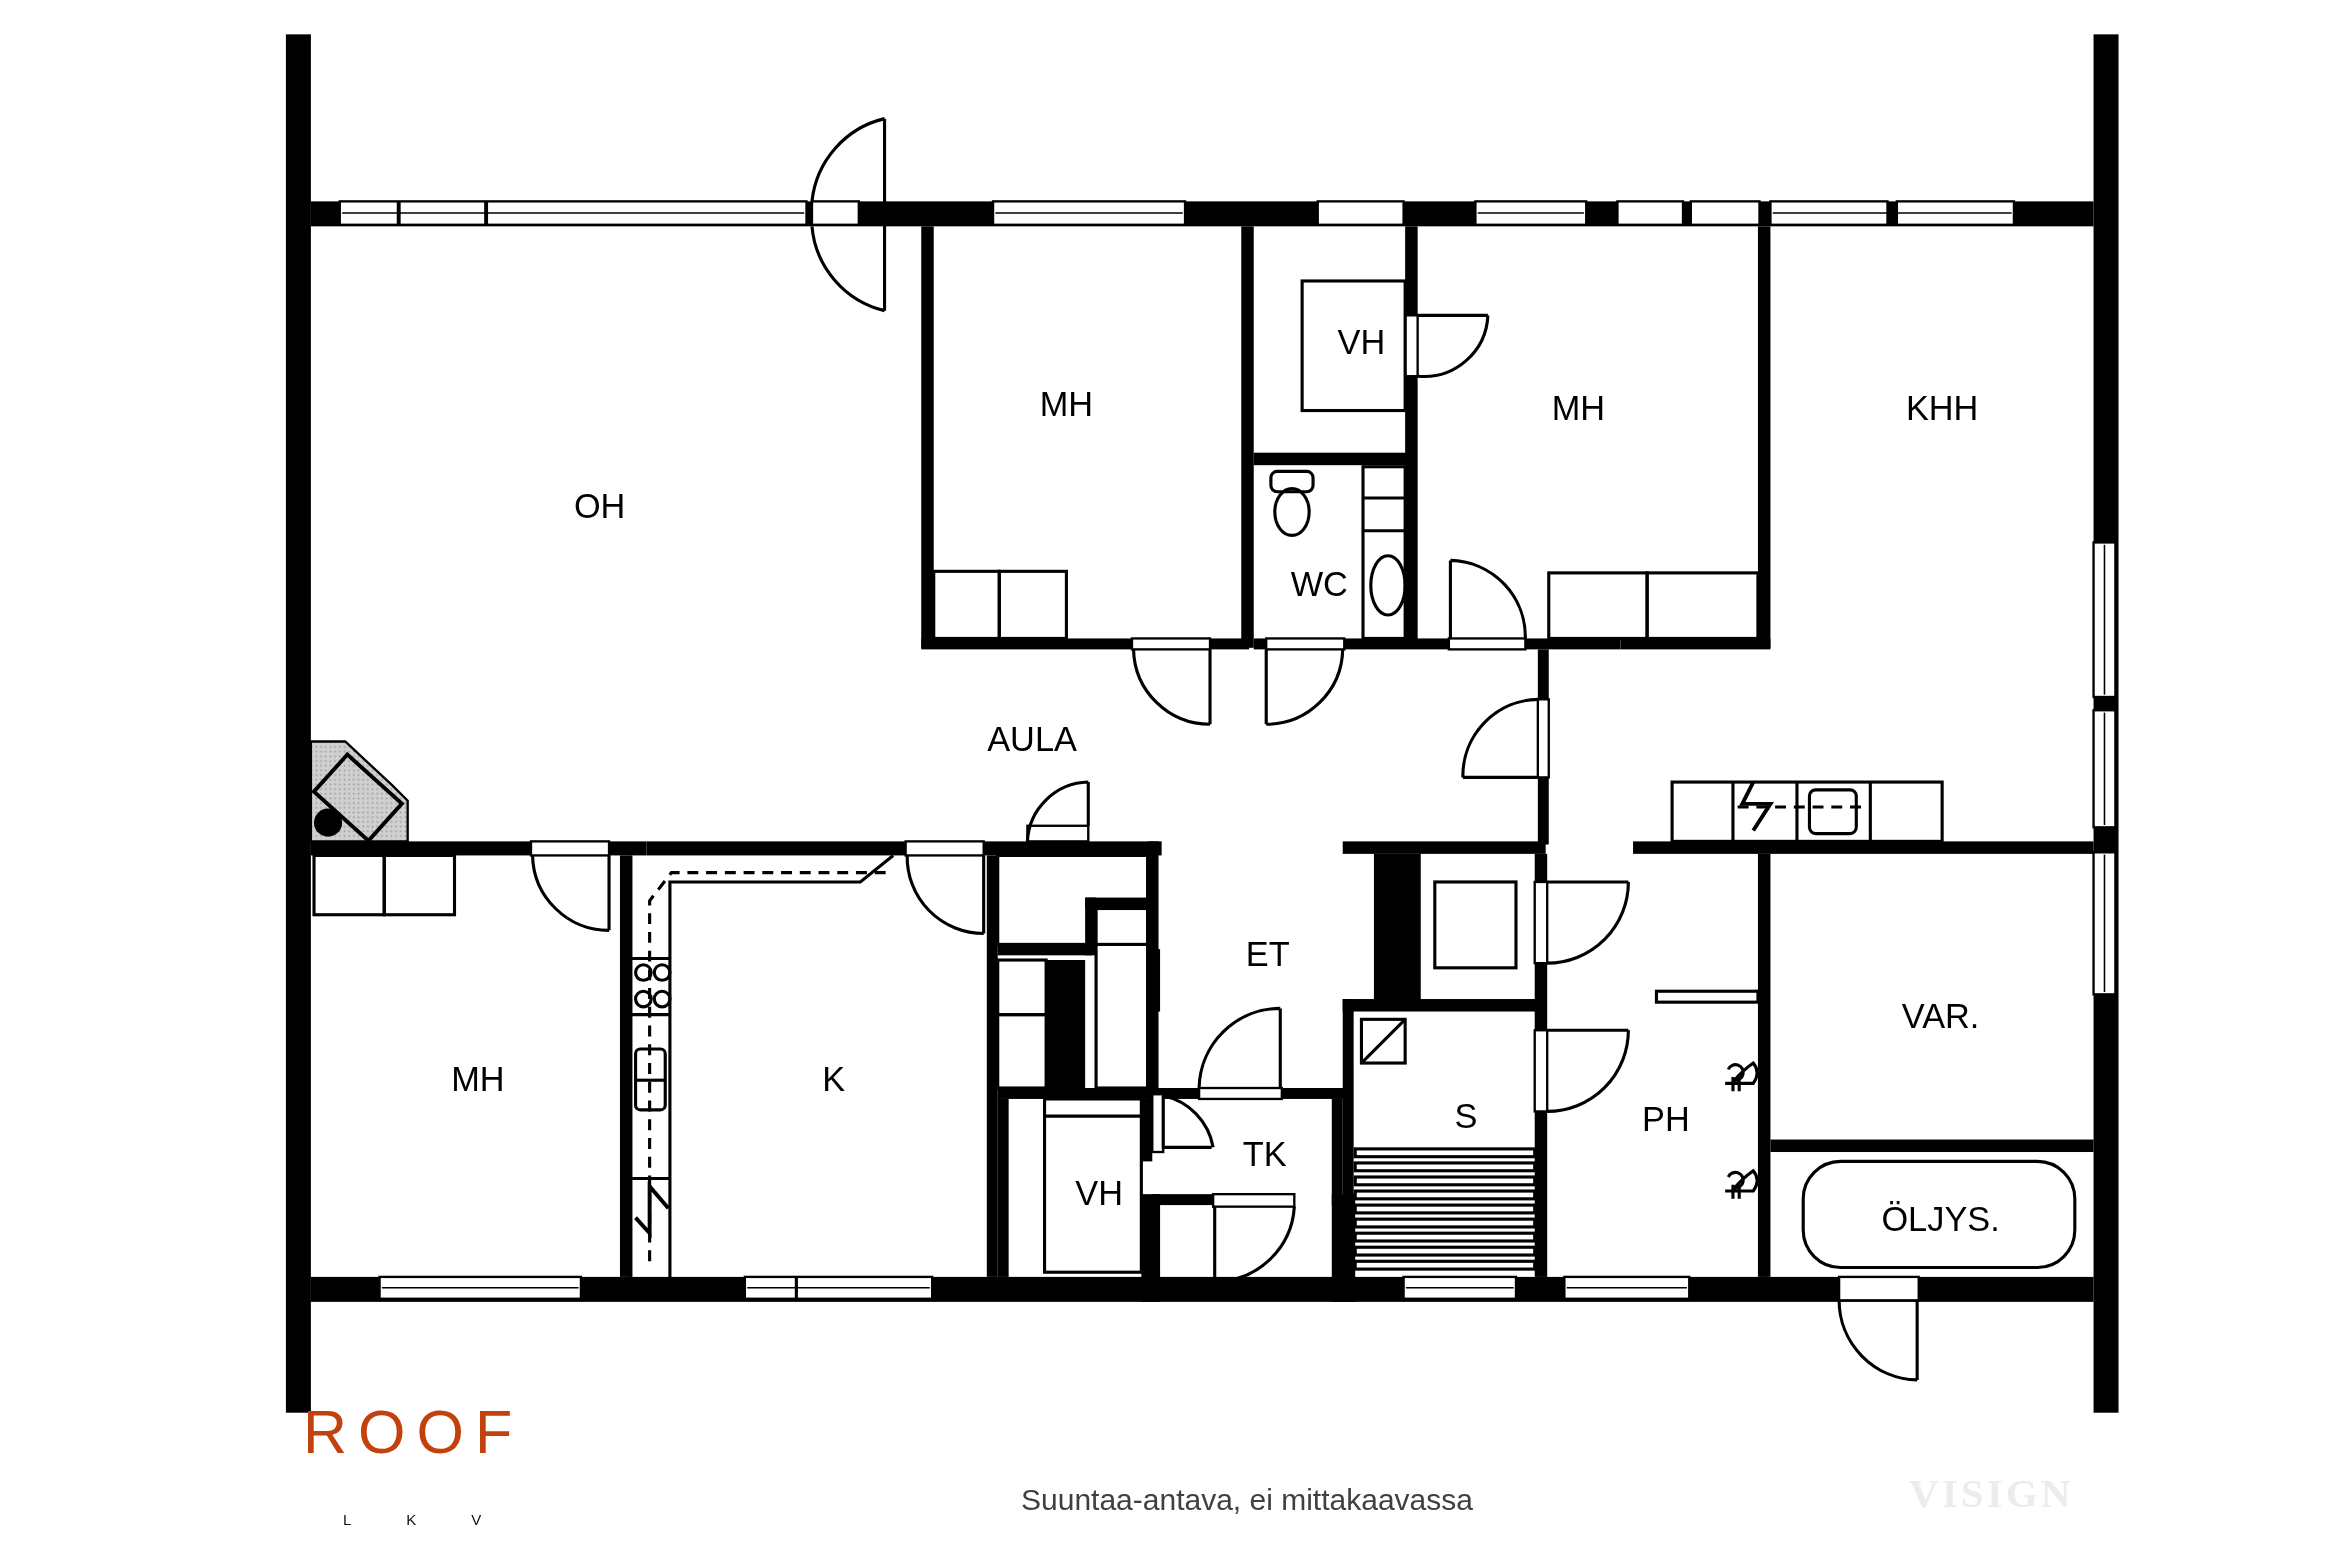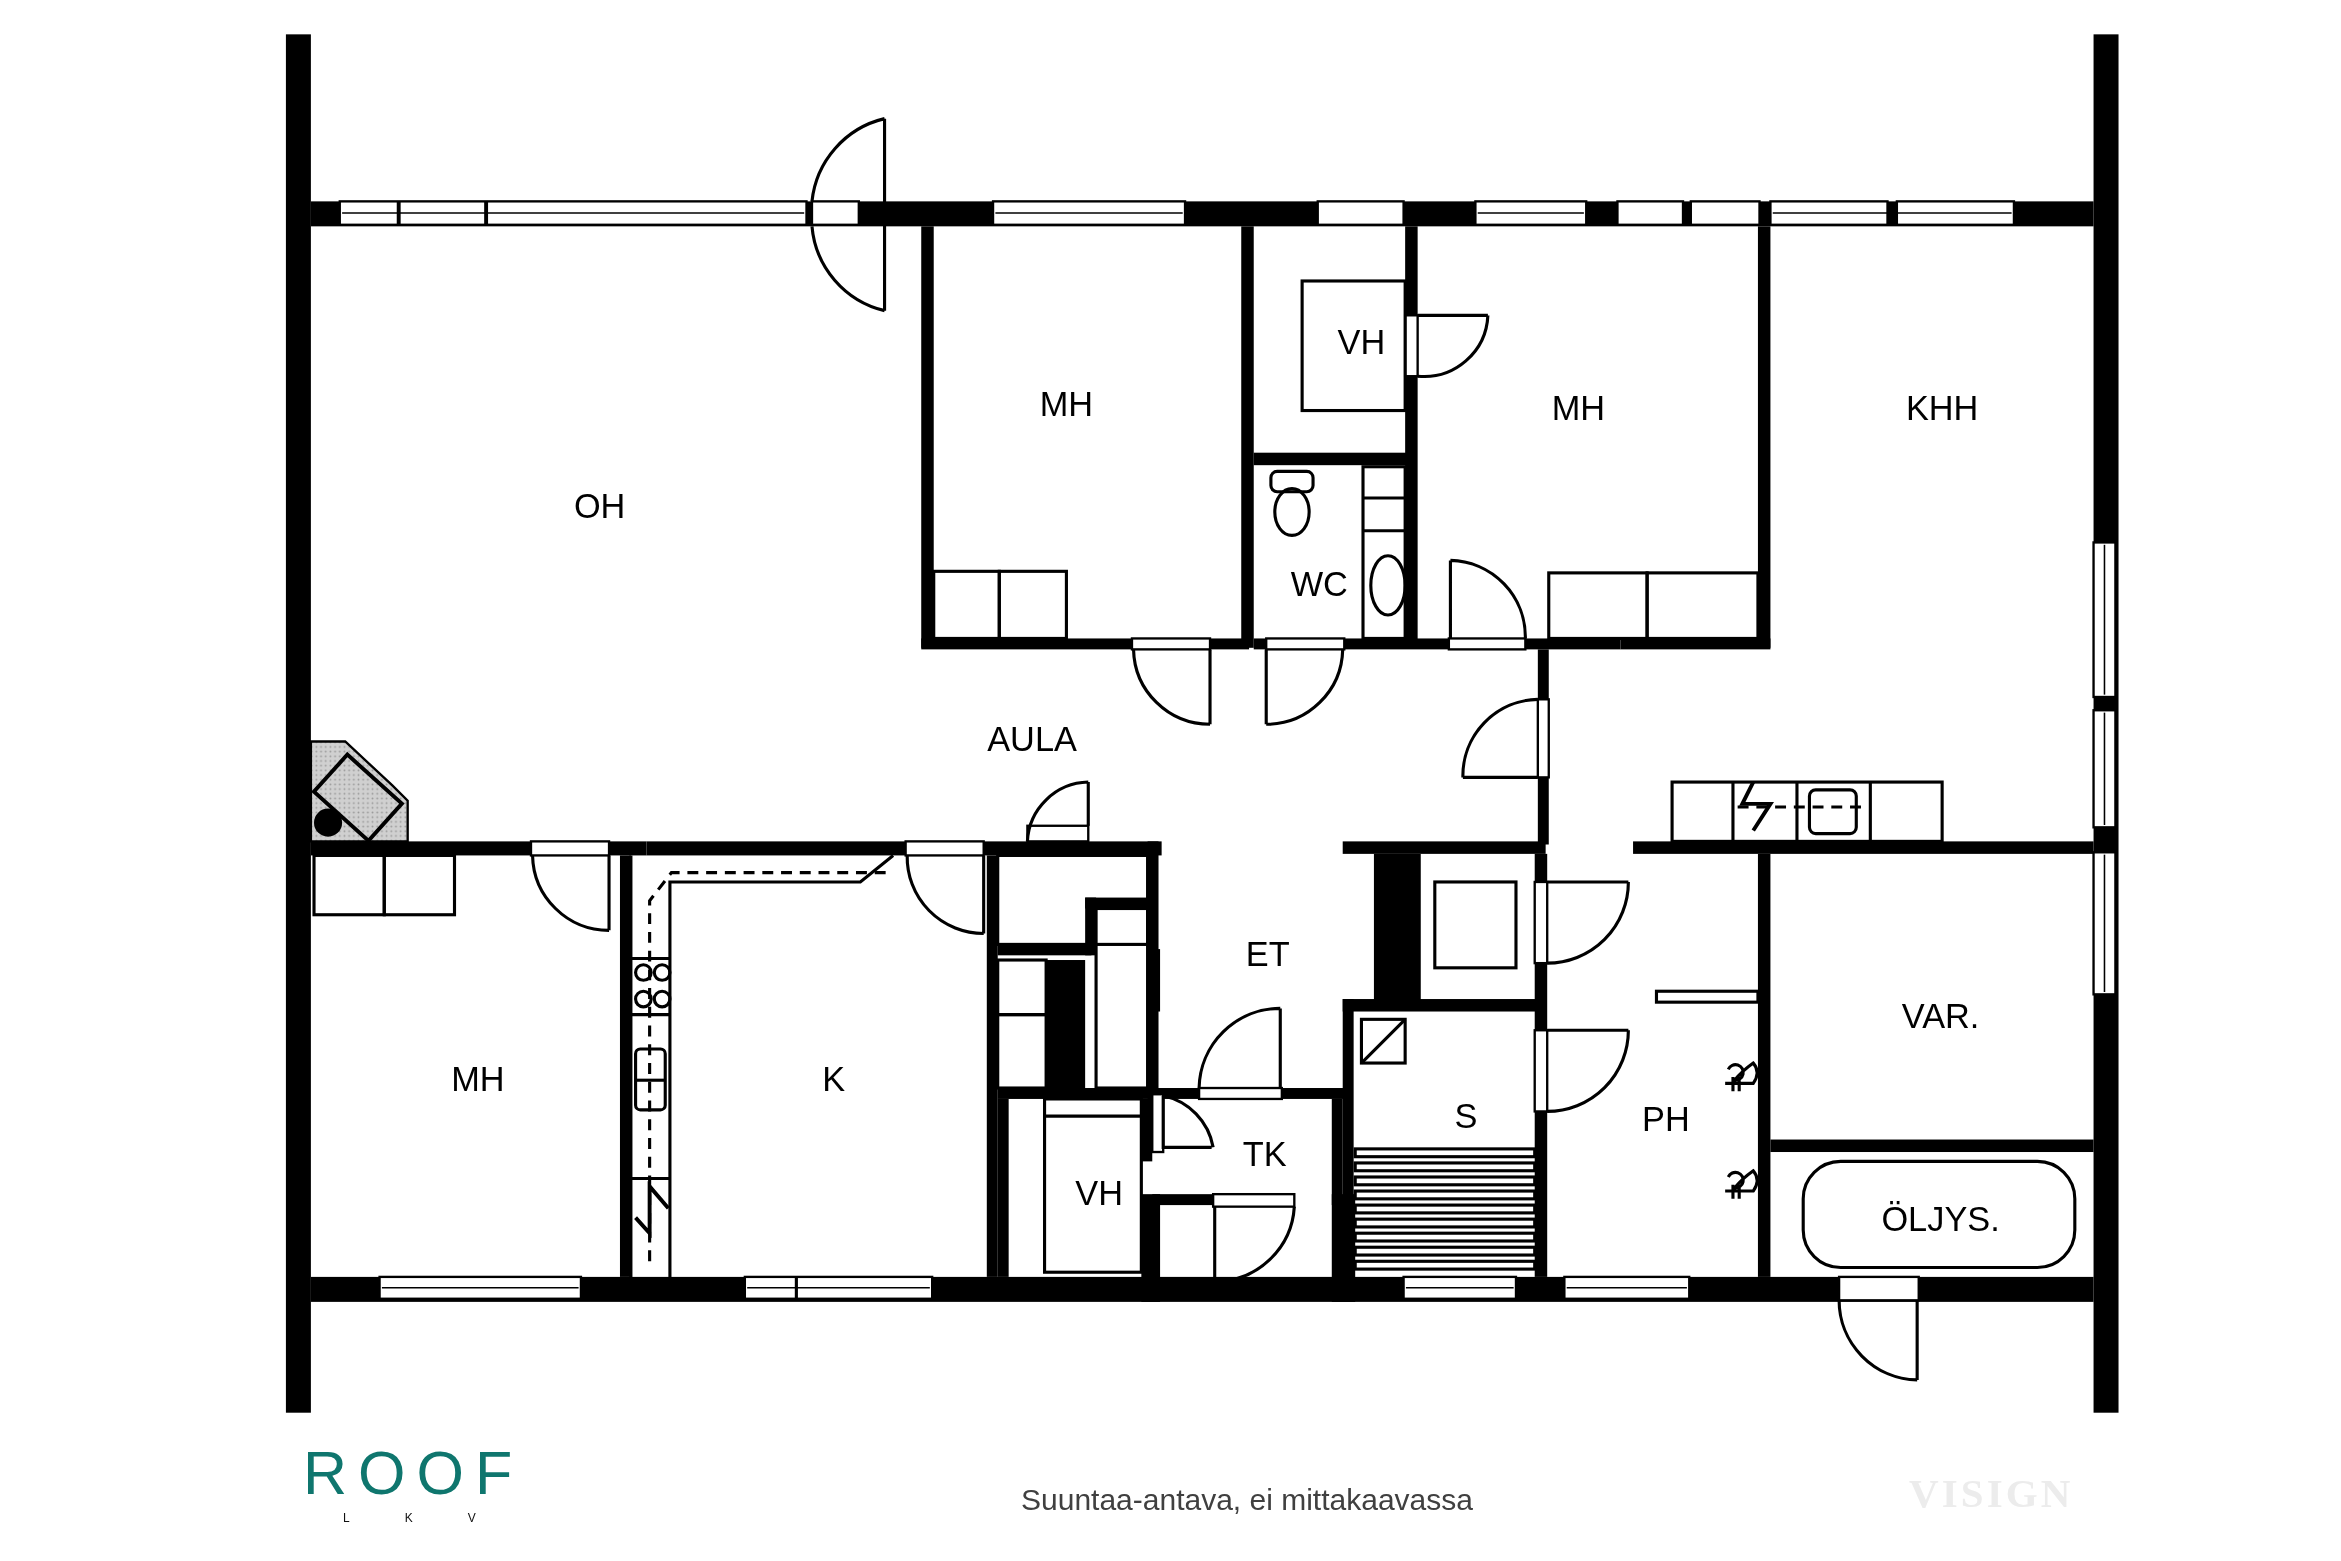--- a/index.html
+++ b/index.html
@@ -7,22 +7,22 @@
   #plan { position: absolute; left: 0; top: 0; width: 2342px; height: 1561px; }
   .wall { fill: #000; }
   .thin { fill: none; stroke: #000; stroke-width: 4; }
   .med { fill: none; stroke: #000; stroke-width: 5; }
   .win { fill: #fff; stroke: #000; stroke-width: 3; }
   .winline { fill: none; stroke: #000; stroke-width: 2; }
   .door { fill: none; stroke: #000; stroke-width: 4; }
   .doorgap { fill: #fff; stroke: #000; stroke-width: 3; }
   .dash { fill: none; stroke: #000; stroke-width: 4; stroke-dasharray: 14 10; }
   .room-label { font-family: "Liberation Sans", sans-serif; font-size: 44px; fill: #000; text-anchor: middle; dominant-baseline: middle; }
-  .brand { position: absolute; left: 303px; top: 1438px; font-family: "Liberation Sans", sans-serif; font-size: 61px; letter-spacing: 11px; color: #0f766e; font-weight: 400; }
-  .brand-sub { position: absolute; left: 343px; top: 1511px; font-family: "Liberation Sans", sans-serif; font-size: 12px; letter-spacing: 55px; color: #111; }
+  .brand { position: absolute; left: 303px; top: 1397px; font-family: "Liberation Sans", sans-serif; font-size: 61px; letter-spacing: 11px; color: #c2410c; font-weight: 400; }
+  .brand-sub { position: absolute; left: 343px; top: 1511px; font-family: "Liberation Sans", sans-serif; font-size: 15px; letter-spacing: 55px; color: #111; }
   .note { position: absolute; left: 1021px; top: 1483px; font-family: "Liberation Sans", sans-serif; font-size: 30px; color: #404040; }
   .watermark { position: absolute; left: 1909px; top: 1469px; font-family: "Liberation Serif", serif; font-size: 41px; font-weight: 700; letter-spacing: 3.1px; color: #ececec; }
 </style>
 </head>
 <body>
 
 <svg id="plan" viewBox="0 0 3000 2000" xmlns="http://www.w3.org/2000/svg">
   <defs>
     <pattern id="dots" width="6" height="6" patternUnits="userSpaceOnUse">
       <rect width="6" height="6" fill="#d0d0d0"></rect>

